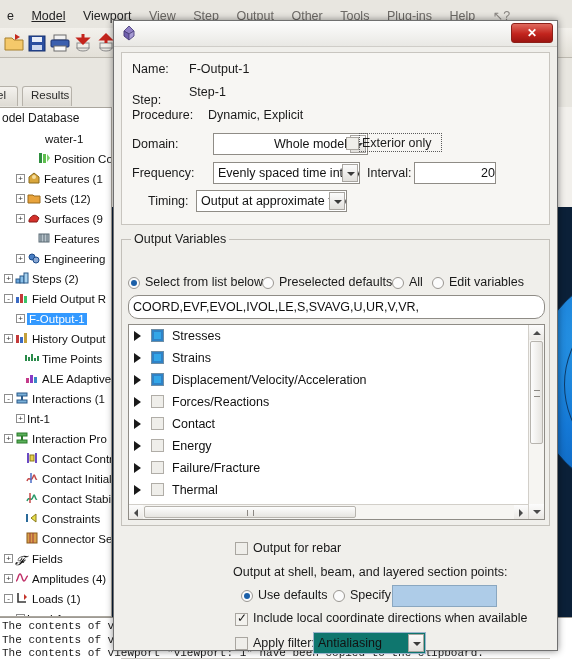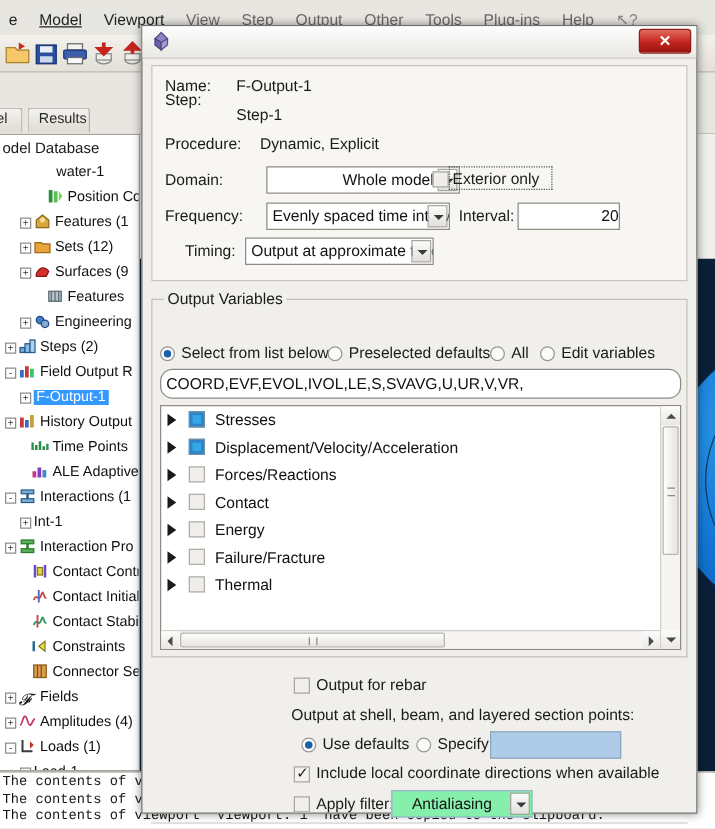--- a/index.html
+++ b/index.html
@@ -209,21 +209,21 @@
     background: linear-gradient(#fbfbfb, #e2e0dc);
     border: 1px solid #a8a5a0;
   }
   .combo .arrow::after {
     content: "";
     position: absolute; left: 4px; top: 7px;
     border-left: 4px solid transparent;
     border-right: 4px solid transparent;
     border-top: 4px solid #3a3a3a;
   }
-  .combo.blue { background: #86efac; text-align: center; }
+  .combo.blue { background: #0f766e; }
 
   .txtfield {
     position: absolute;
     height: 22px;
     background: #ffffff;
     border: 1px solid #8f8c86;
     font-size: 12.5px;
     color: #121212;
     padding: 3px 0 0 4px;
     white-space: nowrap;
@@ -587,21 +587,21 @@
       <div class="dlg-close">✕</div>
     </div>
 
     <div class="dlg-body">
 
       <div class="panel top-panel">
 
         <div class="fld-label" style="left:10px; top:9px;">Name:</div>
         <div class="fld-value" style="left:67px; top:9px;">F-Output-1</div>
 
-        <div class="fld-label" style="left:10px; top:20px;">Step:</div>
+        <div class="fld-label" style="left:10px; top:40px;">Step:</div>
         <div class="fld-value" style="left:67px; top:32px;">Step-1</div>
 
         <div class="fld-label" style="left:10px; top:55px;">Procedure:</div>
         <div class="fld-value" style="left:86px; top:55px;">Dynamic, Explicit</div>
 
         <div class="fld-label" style="left:10px; top:84px;">Domain:</div>
         <div class="combo" style="left:91px; top:80px; width:155px;">
           <span>Whole model</span>
           <span class="arrow"></span>
         </div>
@@ -641,20 +641,21 @@
       <div class="radio" style="left:318px; top:230px;"></div>
       <div class="fld-label" style="left:335px; top:228px;">Edit variables</div>
 
       <div class="varbox" style="left:14px; top:248px; width:417px;border-radius:10px;">
         <span>COORD,EVF,EVOL,IVOL,LE,S,SVAVG,U,UR,V,VR,</span>
       </div>
 
       <div class="listbox" style="left:14px; top:277px; width:417px; height:196px;">
         <div id="cat-rows" style="position:absolute; left:0; top:0; right:4px; top:0;">
             <div class="lrow"><span class="tri"></span><span class="lchk partial"></span><span class="ltxt">Stresses</span></div>
+            <div class="lrow"><span class="tri"></span><span class="lchk partial"></span><span class="ltxt">Strains</span></div>
             <div class="lrow"><span class="tri"></span><span class="lchk partial"></span><span class="ltxt">Displacement/Velocity/Acceleration</span></div>
             <div class="lrow"><span class="tri"></span><span class="lchk"></span><span class="ltxt">Forces/Reactions</span></div>
             <div class="lrow"><span class="tri"></span><span class="lchk"></span><span class="ltxt">Contact</span></div>
             <div class="lrow"><span class="tri"></span><span class="lchk"></span><span class="ltxt">Energy</span></div>
             <div class="lrow"><span class="tri"></span><span class="lchk"></span><span class="ltxt">Failure/Fracture</span></div>
             <div class="lrow"><span class="tri"></span><span class="lchk"></span><span class="ltxt">Thermal</span></div>
           </div>
 
         <div class="vscroll">
           <div class="up"></div>

